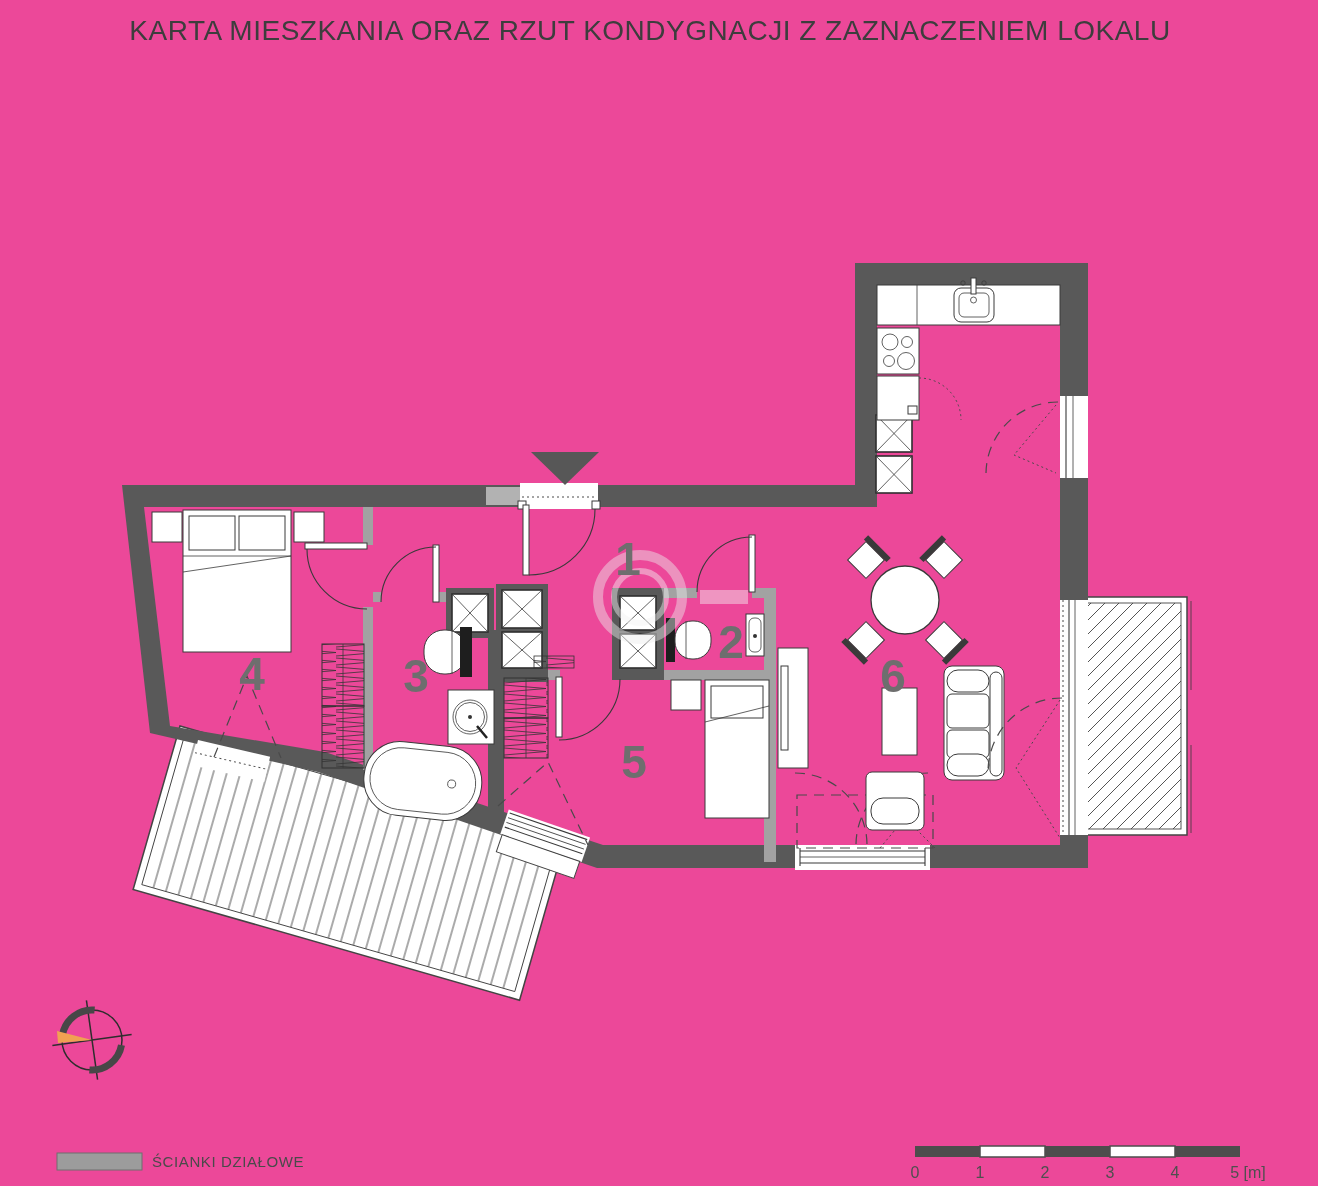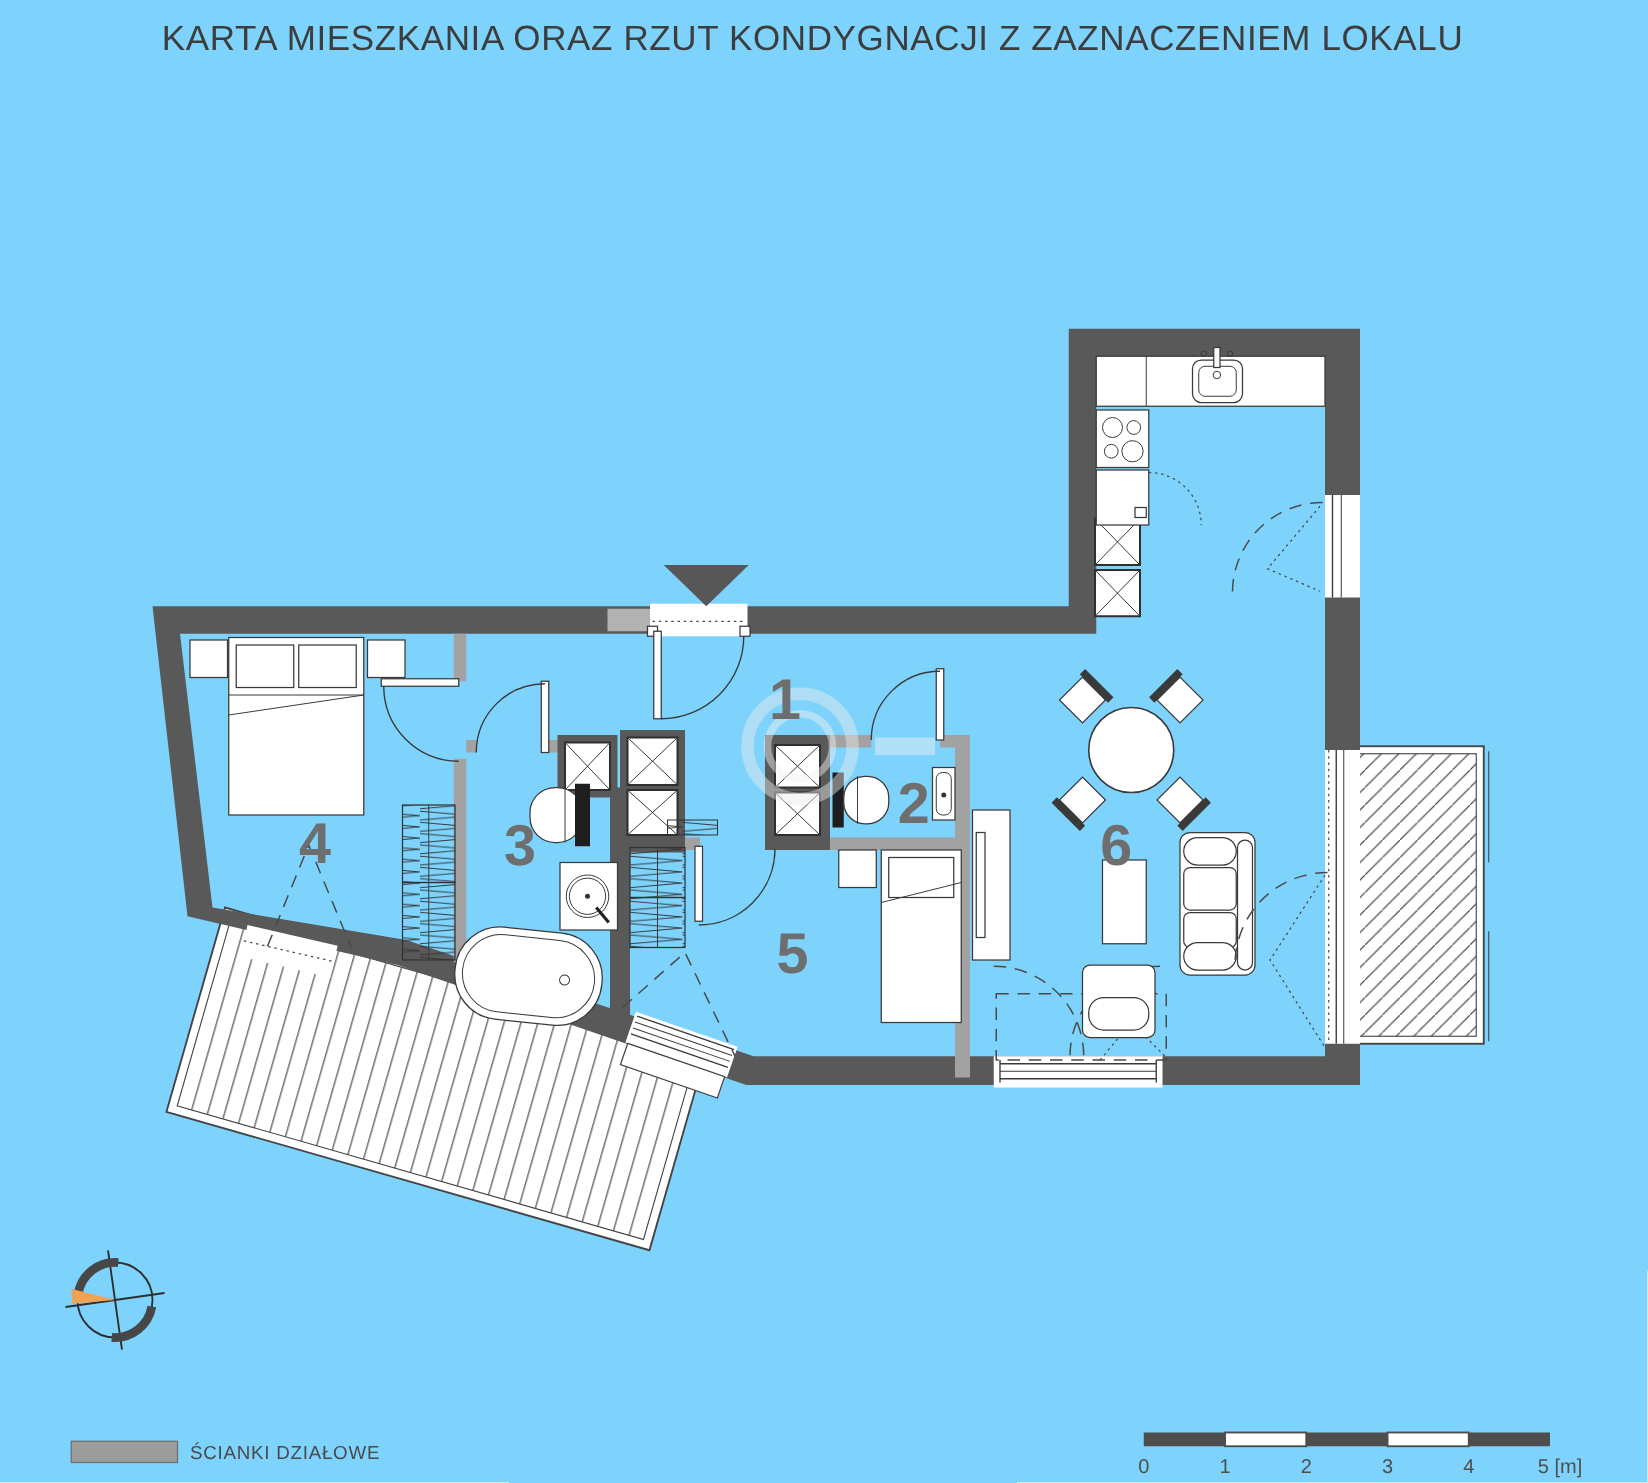--- a/index.html
+++ b/index.html
@@ -1,16 +1,16 @@
 <!DOCTYPE html>
 <html><head>
 <meta charset="utf-8">
 <style>
   html,body{margin:0;padding:0;background:#ffffff;}
-  .page{position:relative;width:1318px;height:1186px;background:#7dd3fc;overflow:hidden;}
+  .page{position:relative;width:1318px;height:1186px;background:#ec4899;overflow:hidden;}
   .t-title{font:400 28px "Liberation Sans",sans-serif;fill:#3d3d3d;letter-spacing:.5px;}
   .t-room{font:700 46px "Liberation Sans",sans-serif;fill:#6e6e6e;}
   .t-small{font:400 16px "Liberation Sans",sans-serif;fill:#4f4f4f;}
   .t-legend{font:400 15px "Liberation Sans",sans-serif;fill:#4a4a4a;letter-spacing:.6px;}
   .fx{fill:#fff;stroke:#3a3a3a;stroke-width:1.3;}
   .fx2{fill:#fff;stroke:#3a3a3a;stroke-width:1;}
   .ln{stroke:#3a3a3a;stroke-width:1.1;fill:none;}
   .thin{stroke:#3a3a3a;stroke-width:.8;fill:none;}
   .dash{stroke:#4a4a4a;stroke-width:1.2;fill:none;stroke-dasharray:10 7;}
   .dot{stroke:#4a4a4a;stroke-width:1;fill:none;stroke-dasharray:2 3;}

